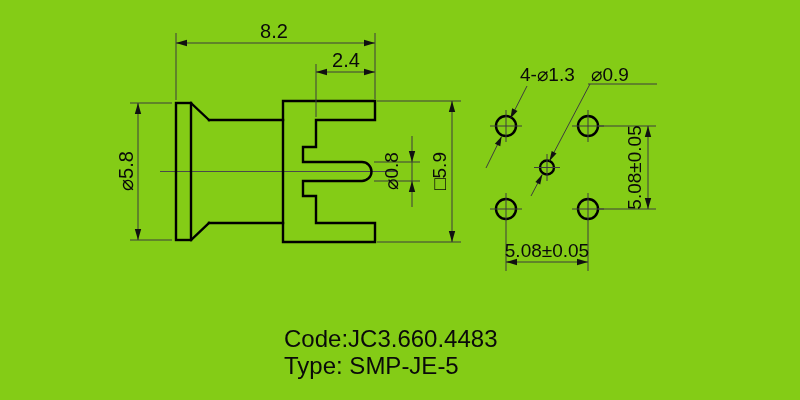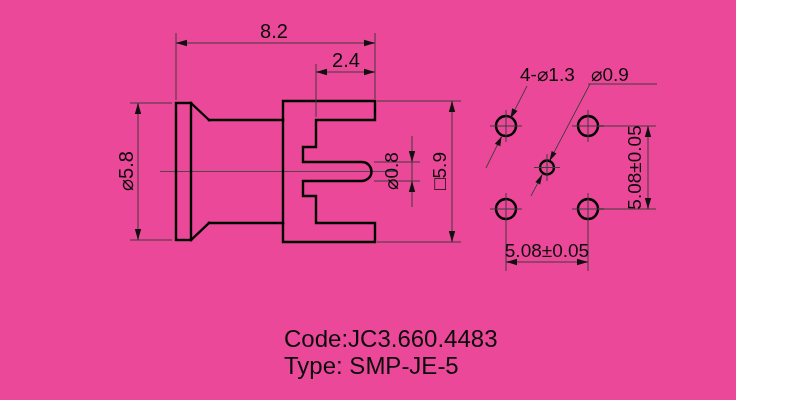--- a/index.html
+++ b/index.html
@@ -1,16 +1,16 @@
 <!DOCTYPE html>
 <html><head>
 <meta charset="utf-8">
 <style>
   html,body{margin:0;padding:0;background:#ffffff;}
-  .page{position:relative;width:736px;height:400px;background:#ec4899;overflow:hidden;
+  .page{position:relative;width:800px;height:400px;background:#84cc16;overflow:hidden;
         font-family:"Liberation Sans","DejaVu Sans",sans-serif;text-align:center;}
   svg{position:absolute;left:0;top:0;}
   .thick{stroke:#000;stroke-width:2.4;fill:none;stroke-linejoin:miter;stroke-linecap:square;}
   .thin{stroke:#3d3d3d;stroke-width:1;fill:none;}
   .center{stroke:#4a4a4a;stroke-width:1;fill:none;}
   .arr{fill:#111;stroke:none;}
   text{fill:#0a0a0a;font-family:"Liberation Sans","DejaVu Sans",sans-serif;}
   .dim{font-size:20px;}
   .dimsm{font-size:19px;}
   .title{font-size:24px;}

